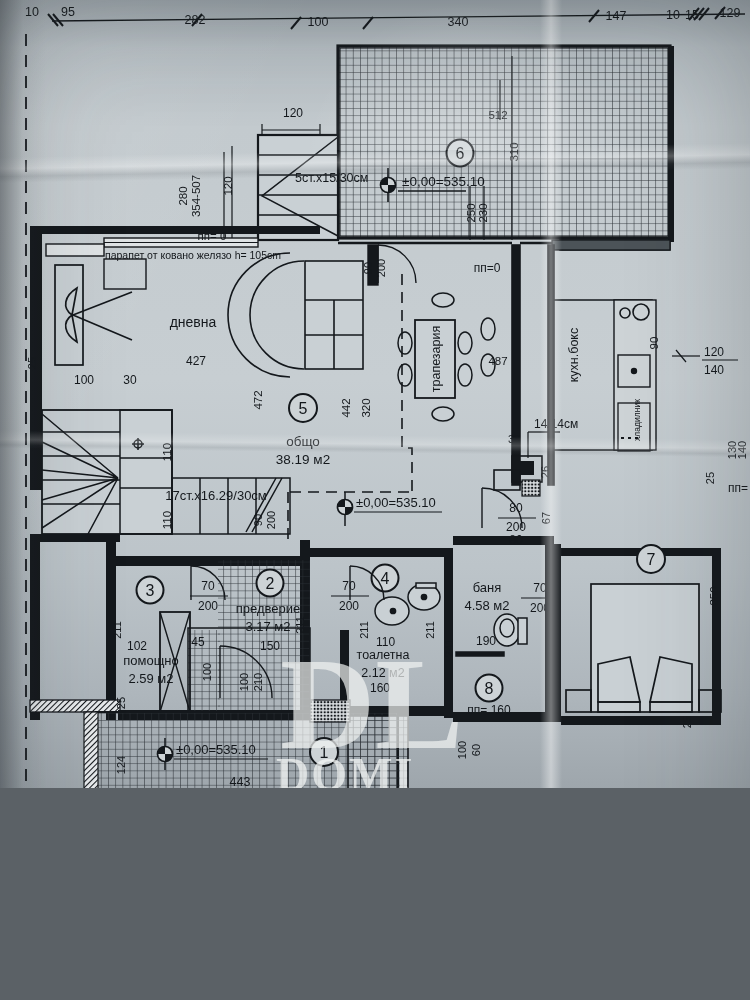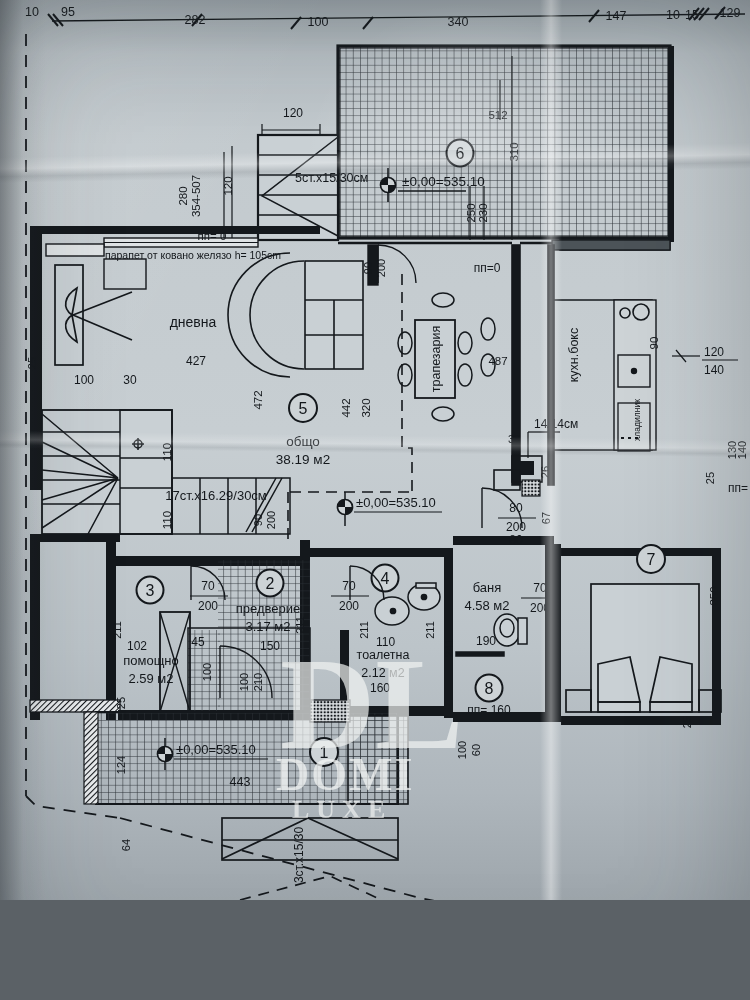--- a/index.html
+++ b/index.html
@@ -1,17 +1,17 @@
 <!DOCTYPE html>
 <html><head>
 <meta charset="utf-8">
 <style>
   html,body{margin:0;padding:0;background:#5b6166;}
   body{font-family:"Liberation Sans", sans-serif;}
-  #page{position:relative;width:750px;height:900px;overflow:hidden;
+  #page{position:relative;width:750px;height:788px;overflow:hidden;
         background:
           linear-gradient(117deg, rgba(255,255,255,.10) 0%, rgba(255,255,255,0) 28%),
           linear-gradient(180deg,#9aa3a9 0%, #b6bec3 6%, #c3cace 16%, #c7ced2 48%, #bcc4c9 72%, #aeb6bc 88%, #9ea6ac 100%);
   }
   
   .sheen{position:absolute;pointer-events:none;}
   #cr1{left:0;top:150px;width:750px;height:26px;
        background:linear-gradient(180deg,rgba(255,255,255,0) 0%,rgba(255,255,255,.30) 45%,rgba(90,95,100,.16) 75%,rgba(255,255,255,0) 100%);
        transform:rotate(-1.1deg);}
   #cr2{left:0;top:435px;width:750px;height:18px;

